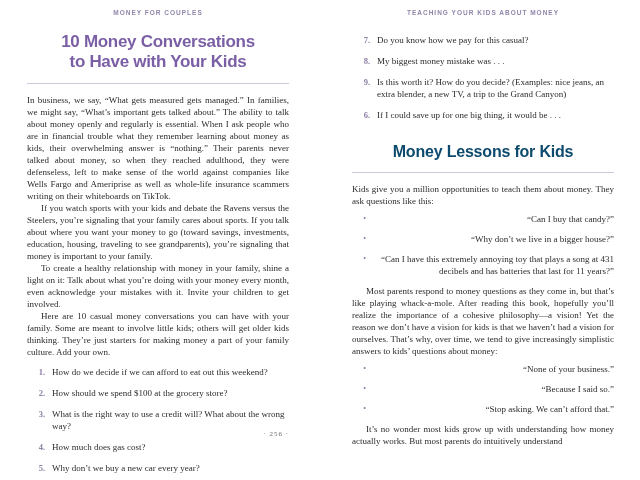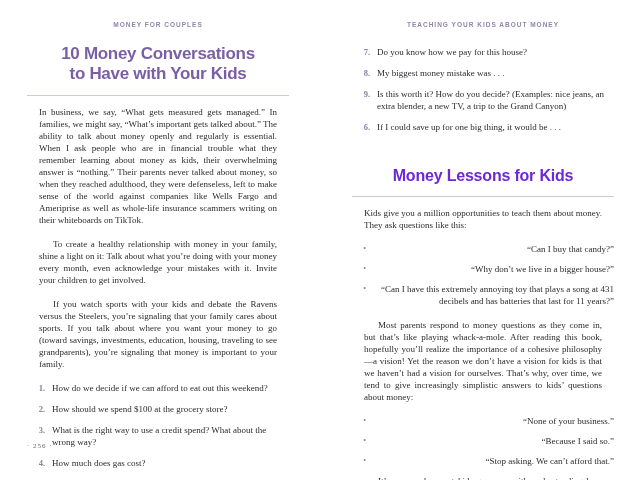--- a/index.html
+++ b/index.html
@@ -1,109 +1,110 @@
 <!DOCTYPE html>
 <html><head>
 <meta charset="utf-8">
 <style>
   html,body{margin:0;padding:0;}
   body{
     width:640px;height:480px;background:#ffffff;position:relative;overflow:hidden;
     font-family:"Liberation Serif", serif;color:#2d2a2e;
     -webkit-font-smoothing:antialiased;
   }
-  .page{position:absolute;top:12px;width:262px;height:456px;}
+  .page{position:absolute;top:0;width:262px;height:456px;}
   .page-left{left:27px;}
   .page-right{left:352px;}
   .running-head{
     margin-top:9px;text-align:center;
     font-family:"Liberation Sans", sans-serif;font-size:6.5px;font-weight:700;
     letter-spacing:1px;color:#9186aa;text-transform:uppercase;
   }
   .chapter-title{
     margin-top:16px;text-align:center;
     font-family:"Liberation Sans", sans-serif;font-weight:700;
     font-size:17px;line-height:1.18;letter-spacing:-0.3px;color:#7b5fa6;
   }
   .section-title{
-    margin-top:34px;text-align:center;
+    margin-top:22px;text-align:center;
     font-family:"Liberation Sans", sans-serif;font-weight:700;
-    font-size:16px;letter-spacing:-0.2px;color:#6d28d9;
+    font-size:16px;letter-spacing:-0.2px;color:#0c4a6e;
   }
   .title-rule{border:none;border-top:1px solid #cfc9dc;margin:11px 0 0 0;}
   .body-para{
-    font-size:9px;line-height:12px;text-align:justify;margin:12px;
+    font-size:9px;line-height:12px;text-align:justify;margin:0;
   }
   .first-para{margin-top:10px;}
   .indent{text-indent:14px;}
   .num-list{margin-top:8px;}
   .num-item{display:flex;margin-bottom:9px;font-size:9px;line-height:12px;}
   .num-item .num{
     width:18px;flex:0 0 18px;text-align:right;padding-right:7px;
     color:#8d80a6;font-weight:700;font-size:8.5px;
   }
   .num-item .txt{flex:1;text-align:left;}
   .bullet-list{margin-top:4px;}
   .bullet-item{display:flex;margin-bottom:8px;font-size:9px;line-height:12px;}
   .bullet-item .dot{
     width:14px;flex:0 0 14px;text-align:right;padding-right:7px;
     color:#8d80a6;font-size:8px;
   }
   .bullet-item .txt{flex:1;text-align:right;}
   .page-number{
-    position:absolute;bottom:18px;left:0;width:100%;text-align:left;
+    position:absolute;bottom:18px;left:0;width:100%;text-align:right;
     font-size:7px;color:#6b6b6b;letter-spacing:1px;
   }
   .gap-s{margin-top:6px;}
 </style>
 </head>
 <body>
 
 <div class="page page-left">
   <div class="running-head">MONEY FOR COUPLES</div>
   <div class="chapter-title">
     <div>10 Money Conversations</div>
     <div>to Have with Your Kids</div>
   </div>
   <hr class="title-rule">
   <p class="body-para first-para">In business, we say, “What gets measured gets managed.” In families, we might say, “What’s important gets talked about.” The ability to talk about money openly and regularly is essential. When I ask people who are in financial trouble what they remember learning about money as kids, their overwhelming answer is “nothing.” Their parents never talked about money, so when they reached adulthood, they were defenseless, left to make sense of the world against companies like Wells Fargo and Ameriprise as well as whole-life insurance scammers writing on their whiteboards on TikTok.</p>
+  <p class="body-para indent">If you watch sports with your kids and debate the Ravens versus the Steelers, you’re signaling that your family cares about sports. If you talk about where you want your money to go (toward savings, investments, education, housing, traveling to see grandparents), you’re signaling that money is important to your family.</p>
   <p class="body-para indent">To create a healthy relationship with money in your family, shine a light on it: Talk about what you’re doing with your money every month, even acknowledge your mistakes with it. Invite your children to get involved.</p>
-  <p class="body-para indent">If you watch sports with your kids and debate the Ravens versus the Steelers, you’re signaling that your family cares about sports. If you talk about where you want your money to go (toward savings, investments, education, housing, traveling to see grandparents), you’re signaling that money is important to your family.</p>
+  <p class="body-para indent">Here are 10 casual money conversations you can have with your family. Some are meant to involve little kids; others will get older kids thinking. They’re just starters for making money a part of your family culture. Add your own.</p>
   <div class="num-list">
     <div class="num-item">
       <span class="num">1.</span>
       <span class="txt">How do we decide if we can afford to eat out this weekend?</span>
     </div>
     <div class="num-item">
       <span class="num">2.</span>
       <span class="txt">How should we spend $100 at the grocery store?</span>
     </div>
     <div class="num-item">
       <span class="num">3.</span>
-      <span class="txt">What is the right way to use a credit spend? What about the wrong way?</span>
+      <span class="txt">What is the right way to use a credit will? What about the wrong way?</span>
     </div>
     <div class="num-item">
       <span class="num">4.</span>
       <span class="txt">How much does gas cost?</span>
     </div>
     <div class="num-item">
       <span class="num">5.</span>
       <span class="txt">Why don’t we buy a new car every year?</span>
     </div>
 
   </div>
   <div class="page-number">· 256 ·</div>
 </div>
 
 <div class="page page-right">
   <div class="running-head">TEACHING YOUR KIDS ABOUT MONEY</div>
   <div class="num-list" style="margin-top:18px;">
     <div class="num-item">
       <span class="num">7.</span>
-      <span class="txt">Do you know how we pay for this house?</span>
+      <span class="txt">Do you know how we pay for this casual?</span>
     </div>
     <div class="num-item">
       <span class="num">8.</span>
       <span class="txt">My biggest money mistake was . . .</span>
     </div>
     <div class="num-item">
       <span class="num">9.</span>
       <span class="txt">Is this worth it? How do you decide? (Examples: nice jeans, an extra blender, a new TV, a trip to the Grand Canyon)</span>
     </div>
     <div class="num-item">

